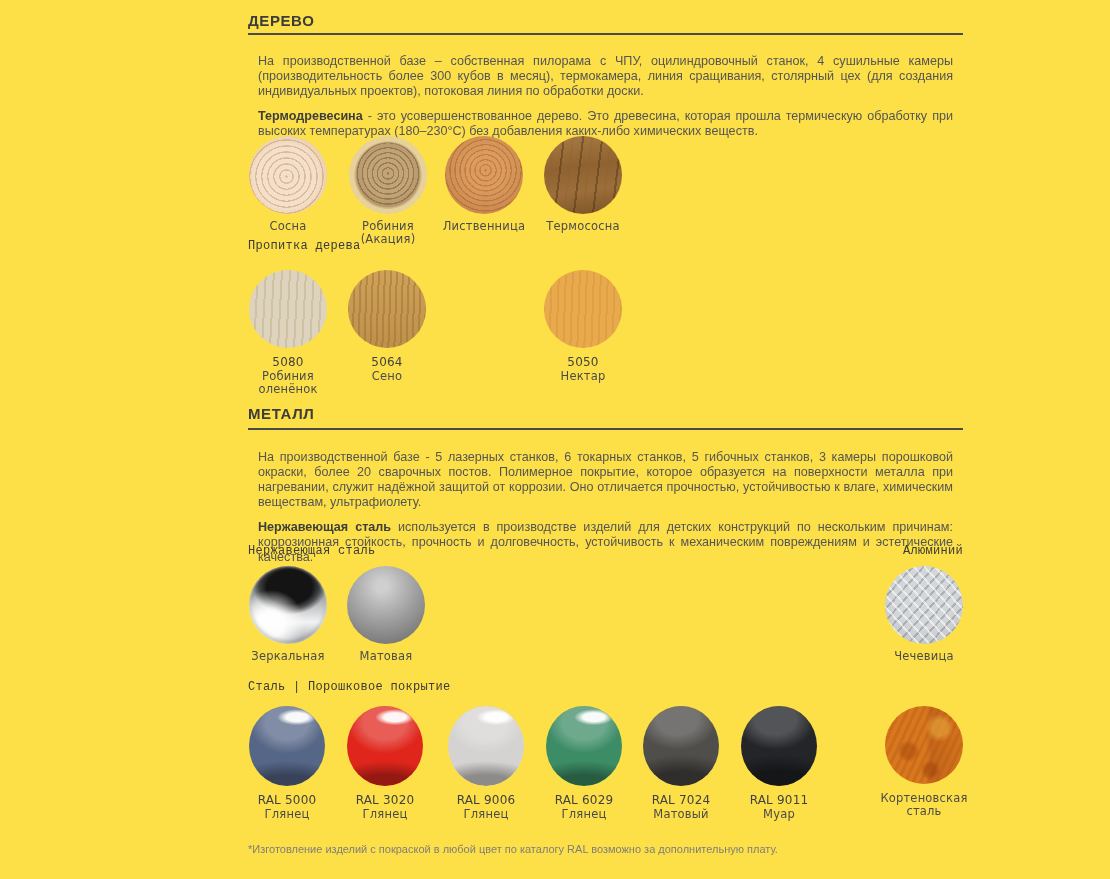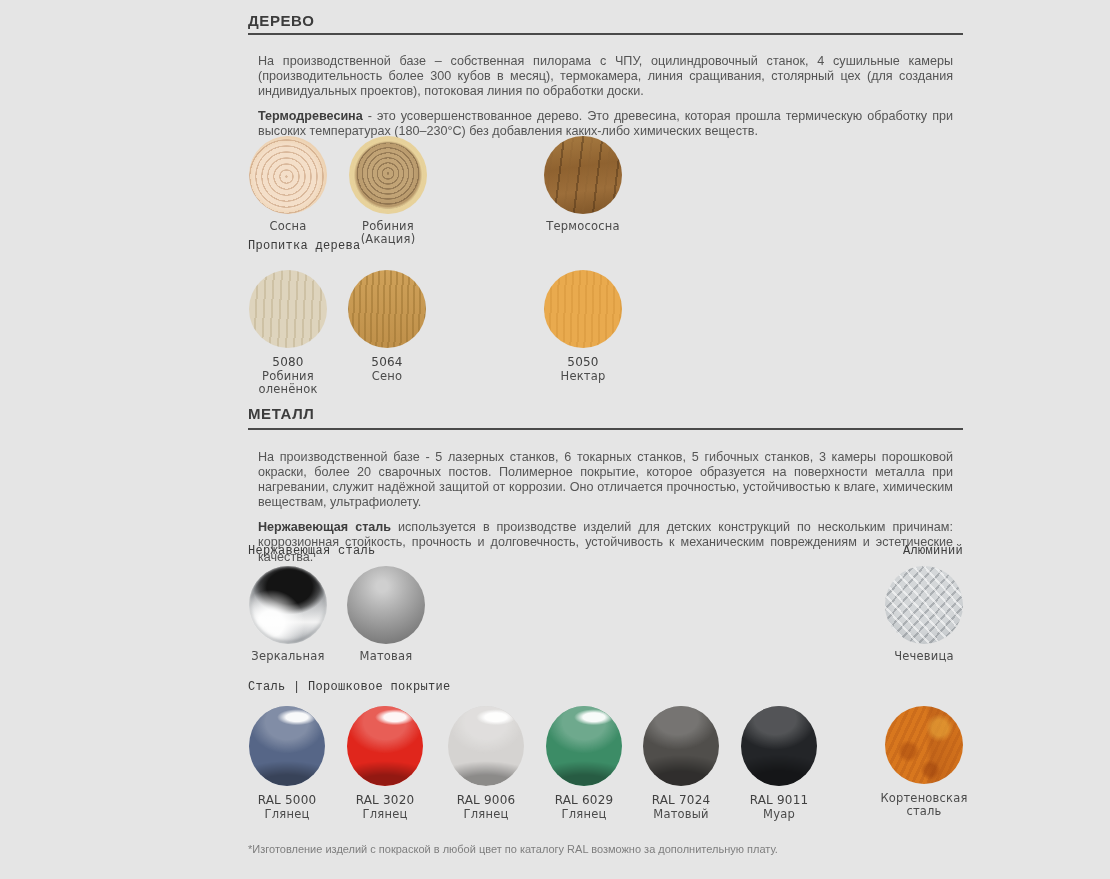--- a/index.html
+++ b/index.html
@@ -1,19 +1,19 @@
 <!DOCTYPE html>
 <html><head>
 <meta charset="utf-8">
 <style>
   html,body{margin:0;padding:0;background:#ffffff;}
   .page{
     position:relative;
     width:1110px;height:879px;
-    background:#e5e5e5;
+    background:#fde047;
     font-family:"Liberation Sans", sans-serif;
     color:#545454;
     overflow:hidden;
   }
   .abs{position:absolute;}
   .content-left{left:248px;width:715px;}
 
   
   .sec-title{
     font-size:15px;font-weight:bold;letter-spacing:.6px;color:#3c3c3c;
@@ -145,20 +145,24 @@
   </div>
 
   <div class="sample" style="left:233px;top:136px;">
     <div class="circle wood-sosna"></div>
     <div class="lbl">Сосна</div>
   </div>
   <div class="sample" style="left:333px;top:136px;">
     <div class="circle wood-robinia"></div>
     <div class="lbl">Робиния (Акация)</div>
   </div>
+  <div class="sample" style="left:429px;top:136px;">
+    <div class="circle wood-listvennitsa"></div>
+    <div class="lbl">Лиственница</div>
+  </div>
   <div class="sample" style="left:528px;top:136px;">
     <div class="circle wood-termososna"></div>
     <div class="lbl">Термососна</div>
   </div>
 
   <div class="abs content-left sub-title" style="top:239px;">Пропитка дерева</div>
 
   <div class="sample" style="left:233px;top:270px;">
     <div class="circle stain-5080"></div>
     <div class="code">5080</div>

